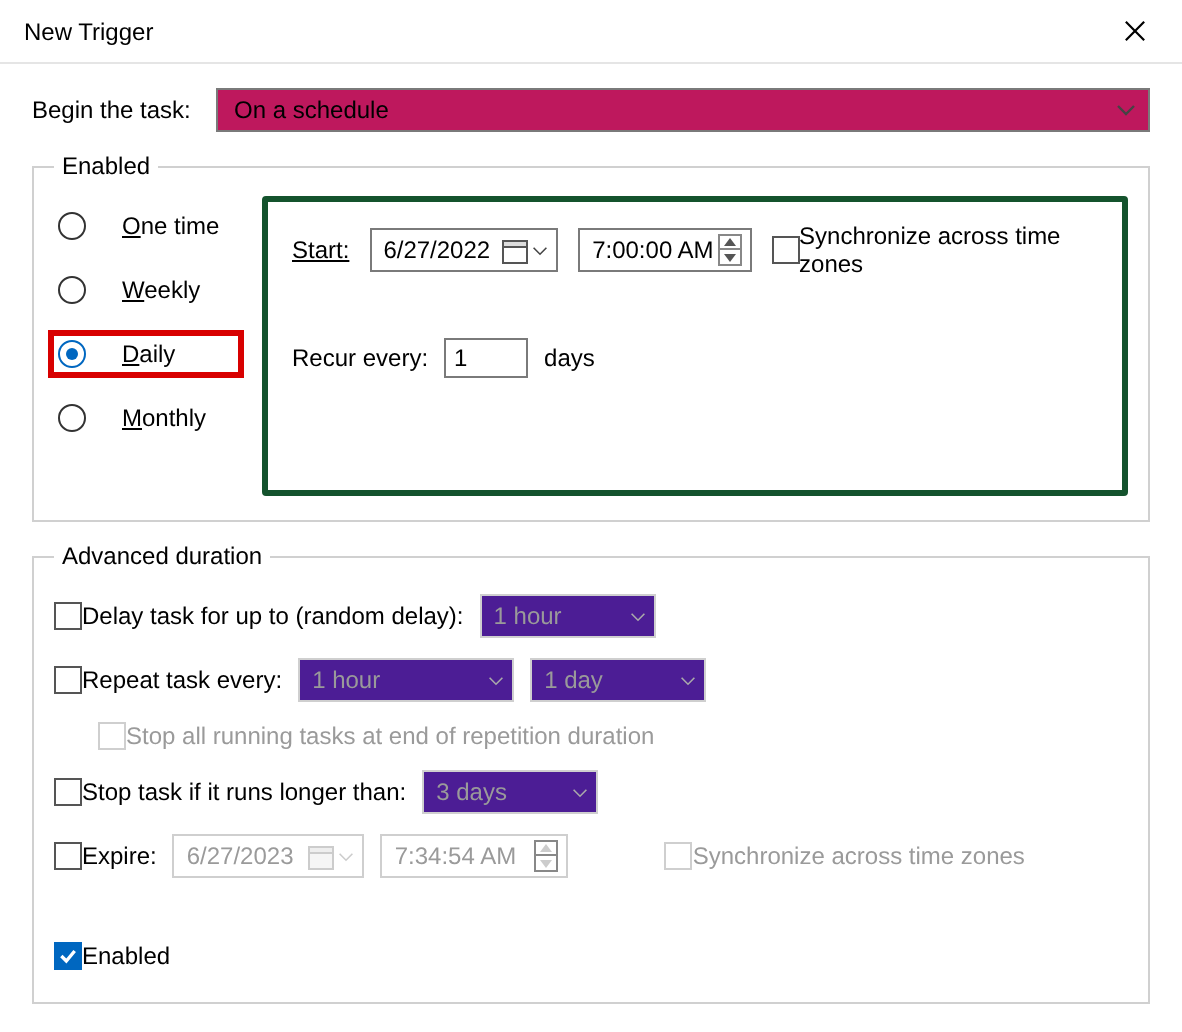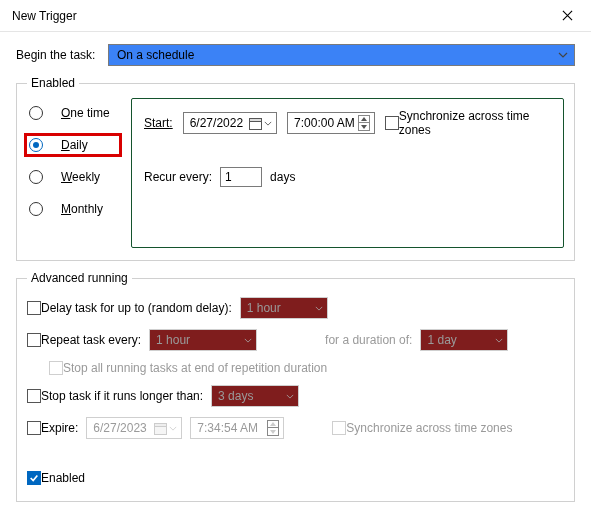--- a/index.html
+++ b/index.html
@@ -28,21 +28,21 @@
     cursor: pointer;
   }
   .close-btn svg { width: 11px; height: 11px; }
   .body { padding: 12px 16px 8px 16px; }
   .row { display: flex; align-items: center; gap: 8px; margin-bottom: 10px; }
   .begin-label { width: 84px; }
   .begin-select {
     flex: 1;
     height: 22px;
     border: 1px solid #7a7a7a;
-    background: #3b82f6;
+    background: #be185d;
     padding: 0 20px 0 8px;
     display: flex;
     align-items: center;
     position: relative;
   }
   .begin-select .chev {
     position: absolute; right: 6px; top: 50%; transform: translateY(-50%);
   }
   fieldset {
     border: 1px solid #d0d0d0;
@@ -75,21 +75,21 @@
     flex-shrink: 0;
     background: #fff;
   }
   .radio-circle.checked { border-color: #0067c0; }
   .radio-circle.checked::after {
     content: ""; position: absolute; inset: 3px;
     background: #0067c0; border-radius: 50%;
   }
   .right-panel {
     flex: 1;
-    border: 1px solid #14532d;
+    border: 3px solid #14532d;
     border-radius: 2px;
     padding: 10px 12px;
     min-height: 150px;
   }
   .start-row {
     display: flex; align-items: center; gap: 10px; margin-bottom: 30px;
   }
   .inputish {
     height: 22px; border: 1px solid #7a7a7a; background: #fff;
     display: inline-flex; align-items: center; padding: 0 4px 0 6px;
@@ -115,21 +115,21 @@
   .check-row { display: flex; align-items: center; gap: 0; }
   .recur-row { display: flex; align-items: center; gap: 8px; }
   .recur-input {
     width: 42px; height: 20px; border: 1px solid #7a7a7a; background: #fff;
     text-align: left; padding: 0 4px; display: inline-flex; align-items: center;
   }
   .adv-body { display: flex; flex-direction: column; gap: 10px; padding: 4px 0 4px 0; }
   .adv-row { display: flex; align-items: center; gap: 8px; }
   .disabled { color: #9a9a9a; }
   .dropdown {
-    height: 22px; border: 1px solid #cfcfcf; background: #7f1d1d;
+    height: 22px; border: 1px solid #cfcfcf; background: #4c1d95;
     display: inline-flex; align-items: center; justify-content: space-between;
     padding: 0 4px 0 6px; min-width: 88px; color: #9a9a9a;
   }
   .sub-indent { margin-left: 22px; }
   .footer {
     display: flex; justify-content: flex-end; gap: 8px;
     padding: 8px 6px 0 0;
   }
   .btn {
     min-width: 78px; height: 24px;
@@ -166,27 +166,27 @@
   </div>
 
   <fieldset>
     <legend>Enabled</legend>
     <div class="settings-inner">
       <div class="radio-col">
         <div class="radio-item">
           <span class="radio-circle"></span>
           <span><u>O</u><span>ne time</span></span>
         </div>
+        <div class="radio-item">
+          <span class="radio-circle"></span>
+          <span><u>W</u>eekly</span>
+        </div>
         <div class="radio-item highlight">
           <span class="radio-circle checked"></span>
           <span><u>D</u>aily</span>
-        </div>
-        <div class="radio-item">
-          <span class="radio-circle"></span>
-          <span><u>W</u>eekly</span>
         </div>
         <div class="radio-item">
           <span class="radio-circle"></span>
           <span><u>M</u>onthly</span>
         </div>
       </div>
 
       <div class="right-panel">
         <div class="start-row">
           <span style="text-decoration:underline;">Start:</span>
@@ -230,21 +230,21 @@
           <span class="recur-input">
             <span>1</span>
           </span>
           <span>days</span>
         </div>
       </div>
     </div>
   </fieldset>
 
   <fieldset>
-    <legend>Advanced running</legend>
+    <legend>Advanced duration</legend>
     <div class="adv-body">
 
       <div class="adv-row">
         <div class="check-row">
           <span class="checkbox"></span>
           <span>Delay task for up to (random delay):</span>
         </div>
         <div class="dropdown">
           <span>1 hour</span>
           <span class="chev">
@@ -261,21 +261,20 @@
           <span>Repeat task every:</span>
         </div>
         <div class="dropdown" style="min-width:108px;">
           <span>1 hour</span>
           <span class="chev">
               <svg width="8" height="5" viewBox="0 0 10 6">
                 <path d="M1 1 L5 5 L9 1" fill="none" stroke="#aaa"></path>
               </svg>
             </span>
         </div>
-        <span class="disabled" style="margin-left:60px;">for a duration of:</span>
         <div class="dropdown">
           <span>1 day</span>
           <span class="chev">
               <svg width="8" height="5" viewBox="0 0 10 6">
                 <path d="M1 1 L5 5 L9 1" fill="none" stroke="#aaa"></path>
               </svg>
             </span>
         </div>
       </div>
 

